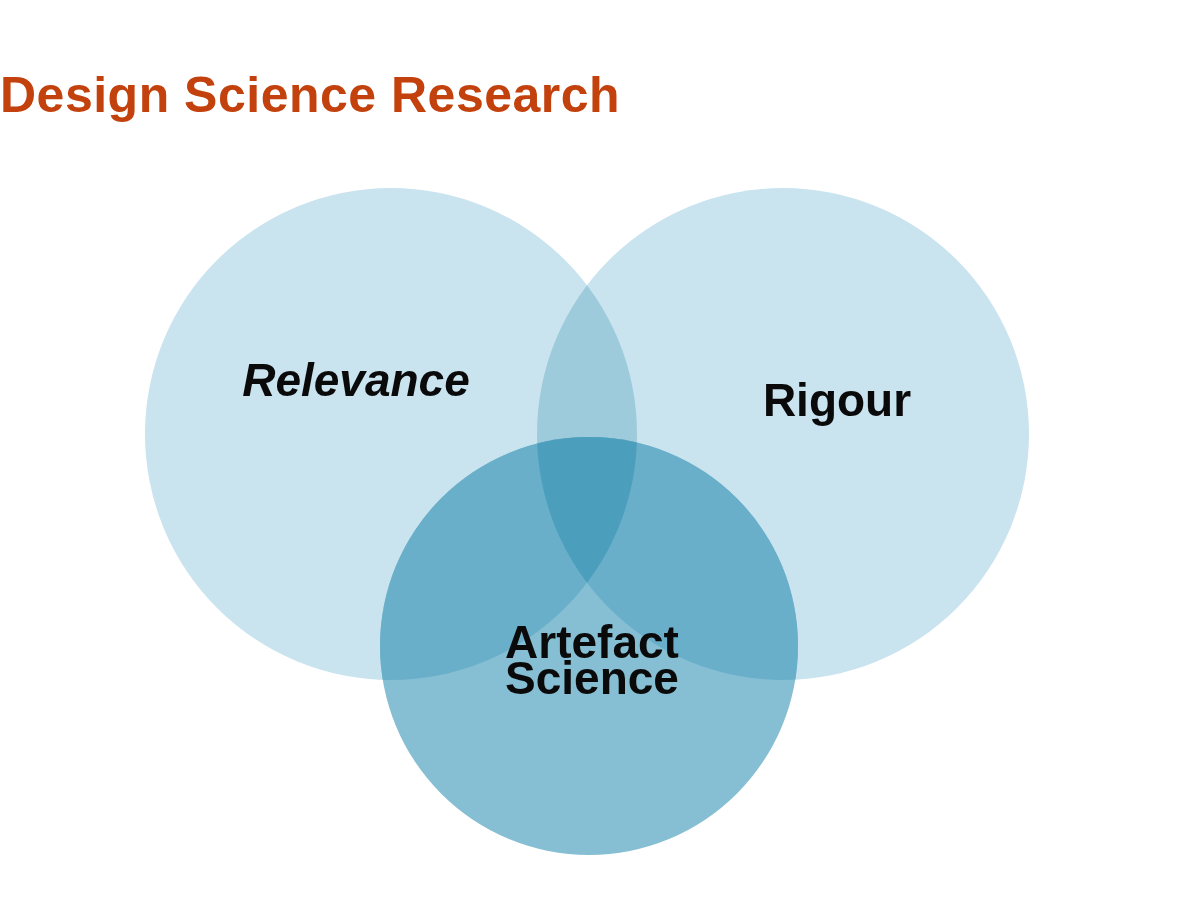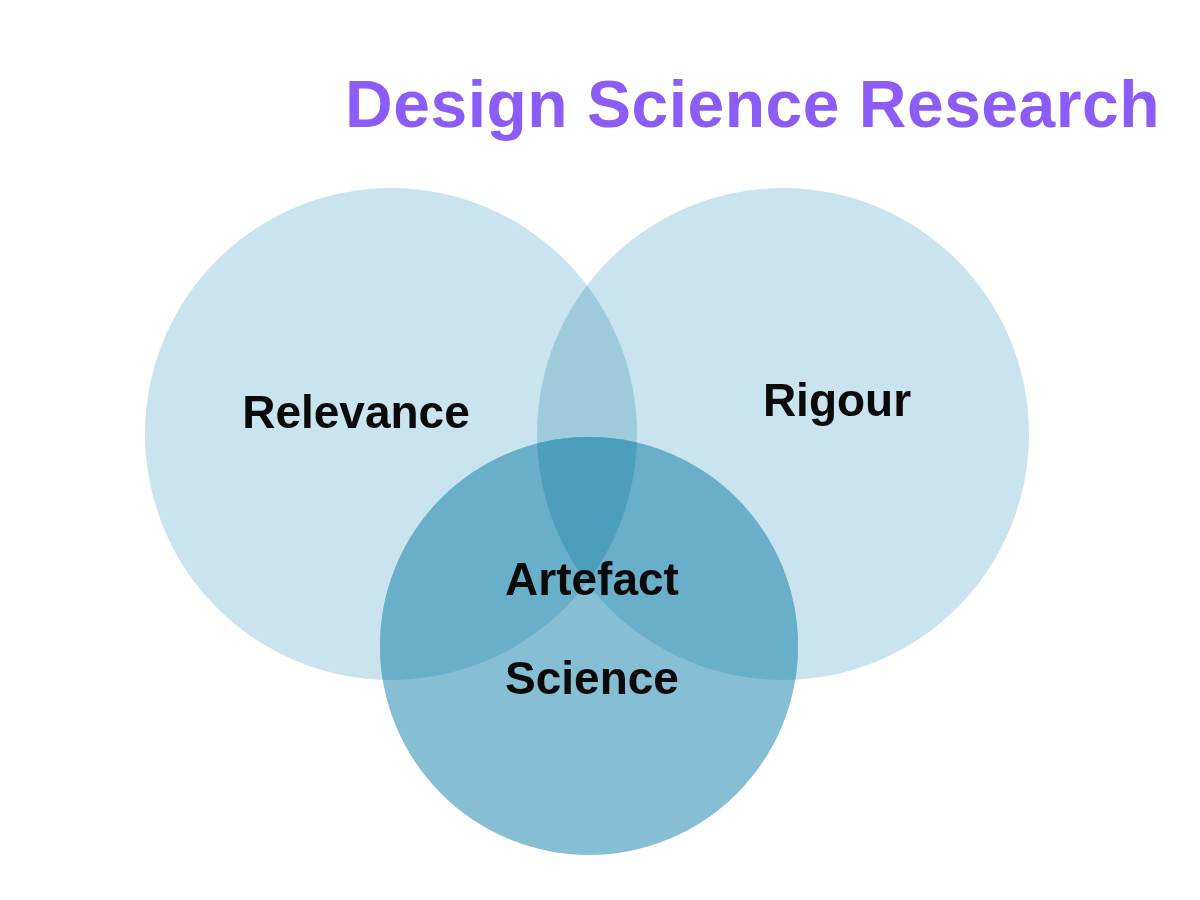--- a/index.html
+++ b/index.html
@@ -1,17 +1,17 @@
 <!DOCTYPE html>
 <html><head>
   <meta charset="utf-8">
   <style>
     html, body { margin: 0; padding: 0; background: #ffffff; }
     body { width: 1200px; height: 900px; position: relative; overflow: hidden; font-family: "Liberation Sans", sans-serif; }
-    .title { position: absolute; left: 0; top: 66px; width: 1160px; text-align: right; font-size: 66px; font-weight: bold; color: #8b5cf6; letter-spacing: 0.5px; }
+    .title { position: absolute; left: 0; top: 66px; width: 1160px; text-align: left; font-size: 50px; font-weight: bold; color: #c2410c; letter-spacing: 0.5px; }
     svg.venn { position: absolute; left: 0; top: 0; }
     .label { position: absolute; font-weight: bold; color: #0a0a0a; font-size: 46px; text-align: center; line-height: 64px; }
   </style>
 </head>
 <body>
 
 <div class="title">Design Science Research</div>
 
 <svg class="venn" width="1200" height="900" viewBox="0 0 1200 900">
   <defs>
@@ -35,16 +35,16 @@
 
   <g clip-path="url(#clipB)">
     <circle cx="391" cy="434" r="246" fill="#6aafca"></circle>
     <circle cx="783" cy="434" r="246" fill="#6aafca"></circle>
     <g clip-path="url(#clipL)">
       <circle cx="783" cy="434" r="246" fill="#4c9fbc"></circle>
     </g>
   </g>
 </svg>
 
-<div class="label" style="left:206px; top:380px; width:300px;">Relevance</div>
+<div class="label" style="left:206px; top:348px; width:300px;font-style:italic;">Relevance</div>
 <div class="label" style="left:687px; top:368px; width:300px;">Rigour</div>
-<div class="label" style="left:442px; top:547px; width:300px;text-align:center;">Artefact</div>
+<div class="label" style="left:442px; top:610px; width:300px;text-align:center;">Artefact</div>
 <div class="label" style="left:442px; top:646px; width:300px;">Science</div>
 
 </body></html>

